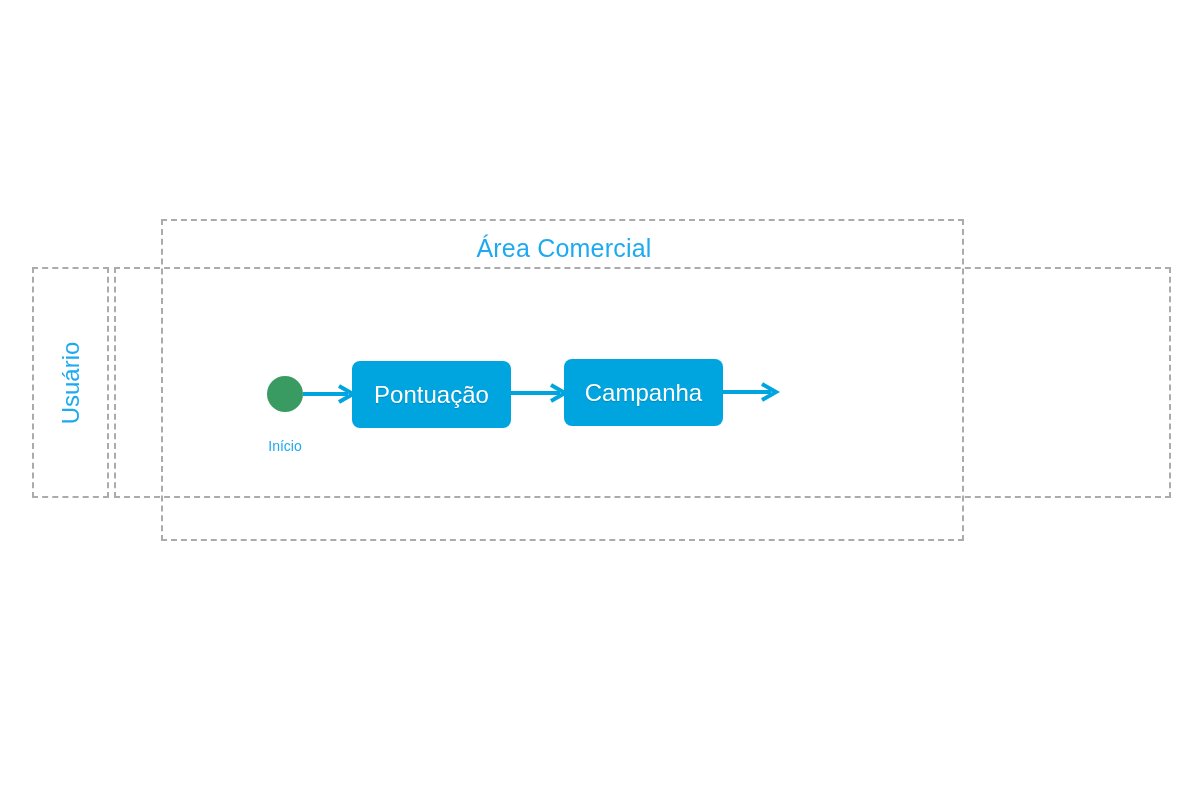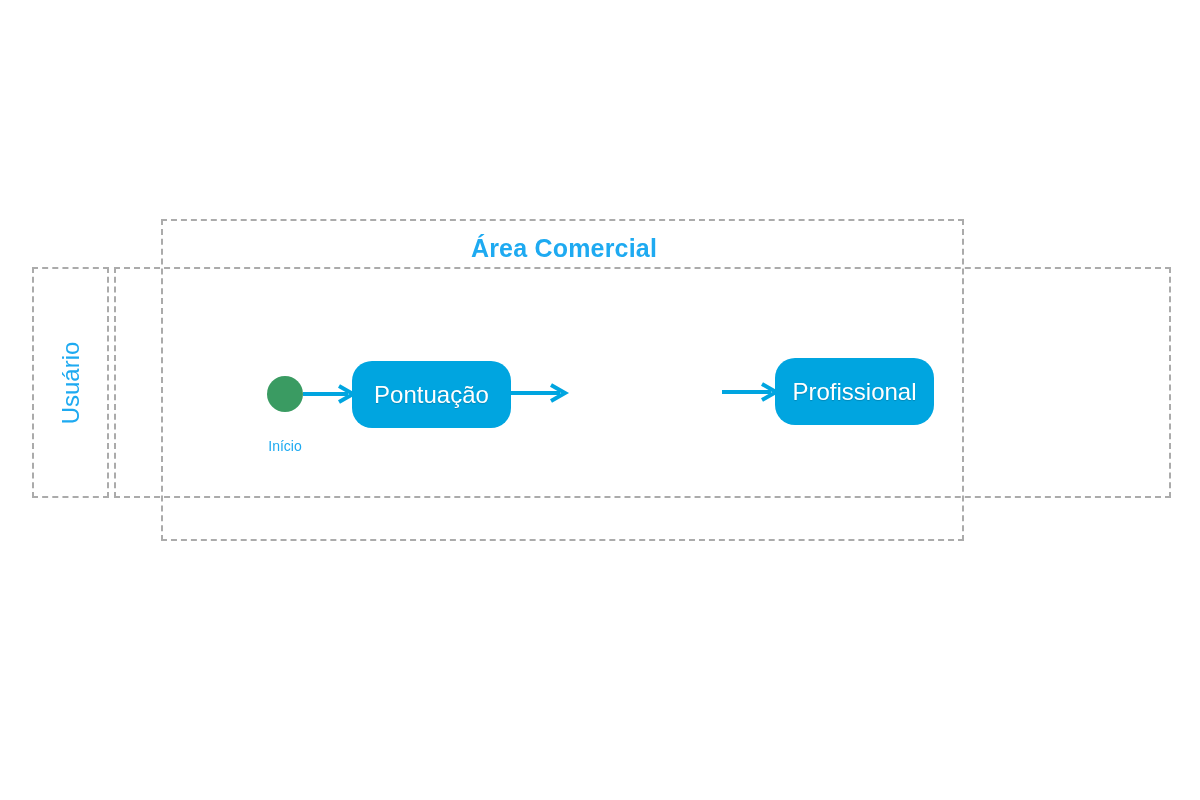--- a/index.html
+++ b/index.html
@@ -55,21 +55,20 @@
     left: 3px;
     right: 0;
     top: 12px;
     text-align: center;
     color: #1eaaf1;
     font-size: 25px;
     line-height: 30px;
     letter-spacing: 0.2px;
     white-space: nowrap;
     z-index: 4;
-    font-weight: bold;
   }
   .lane-title-vertical {
     position: absolute;
     left: 50%;
     top: 50%;
     transform: translate(-50%, -50%) rotate(-90deg);
     transform-origin: center center;
     color: #1eaaf1;
     font-size: 24px;
     line-height: 28px;
@@ -103,21 +102,21 @@
     font-size: 14px;
     line-height: 18px;
     white-space: nowrap;
     text-align: center;
   }
 
   
   .node {
     position: absolute;
     background: #00a5e0;
-    border-radius: 20px;
+    border-radius: 8px;
     display: flex;
     align-items: center;
     justify-content: center;
     box-sizing: border-box;
   }
   .node-label {
     color: #ffffff;
     font-size: 24px;
     line-height: 28px;
     white-space: nowrap;
@@ -162,19 +161,19 @@
       <polyline points="40,7 54,15 40,23" fill="none" stroke="#00a5e0" stroke-width="4" stroke-linecap="butt" stroke-linejoin="miter"></polyline>
     </svg>
 
     <div id="start-node" style="left:267px; top:376px;"></div>
     <div id="start-node-label" style="left:245px; top:423px; width:80px;margin-top:14px;">Início</div>
 
     <div class="node" id="node-pontuacao" style="left:352px; top:361px; width:159px; height:67px;">
       <span class="node-label">Pontuação</span>
     </div>
 
+    <div class="node" id="node-campanha" style="left:564px; top:359px; width:159px; height:67px;">
+      <span class="node-label">Campanha</span>
+    </div>
 
-    <div class="node" id="node-profissional" style="left:775px; top:358px; width:159px; height:67px;">
-      <span class="node-label">Profissional</span>
-    </div>
 
   </div>
 </div>
 
 </body></html>

